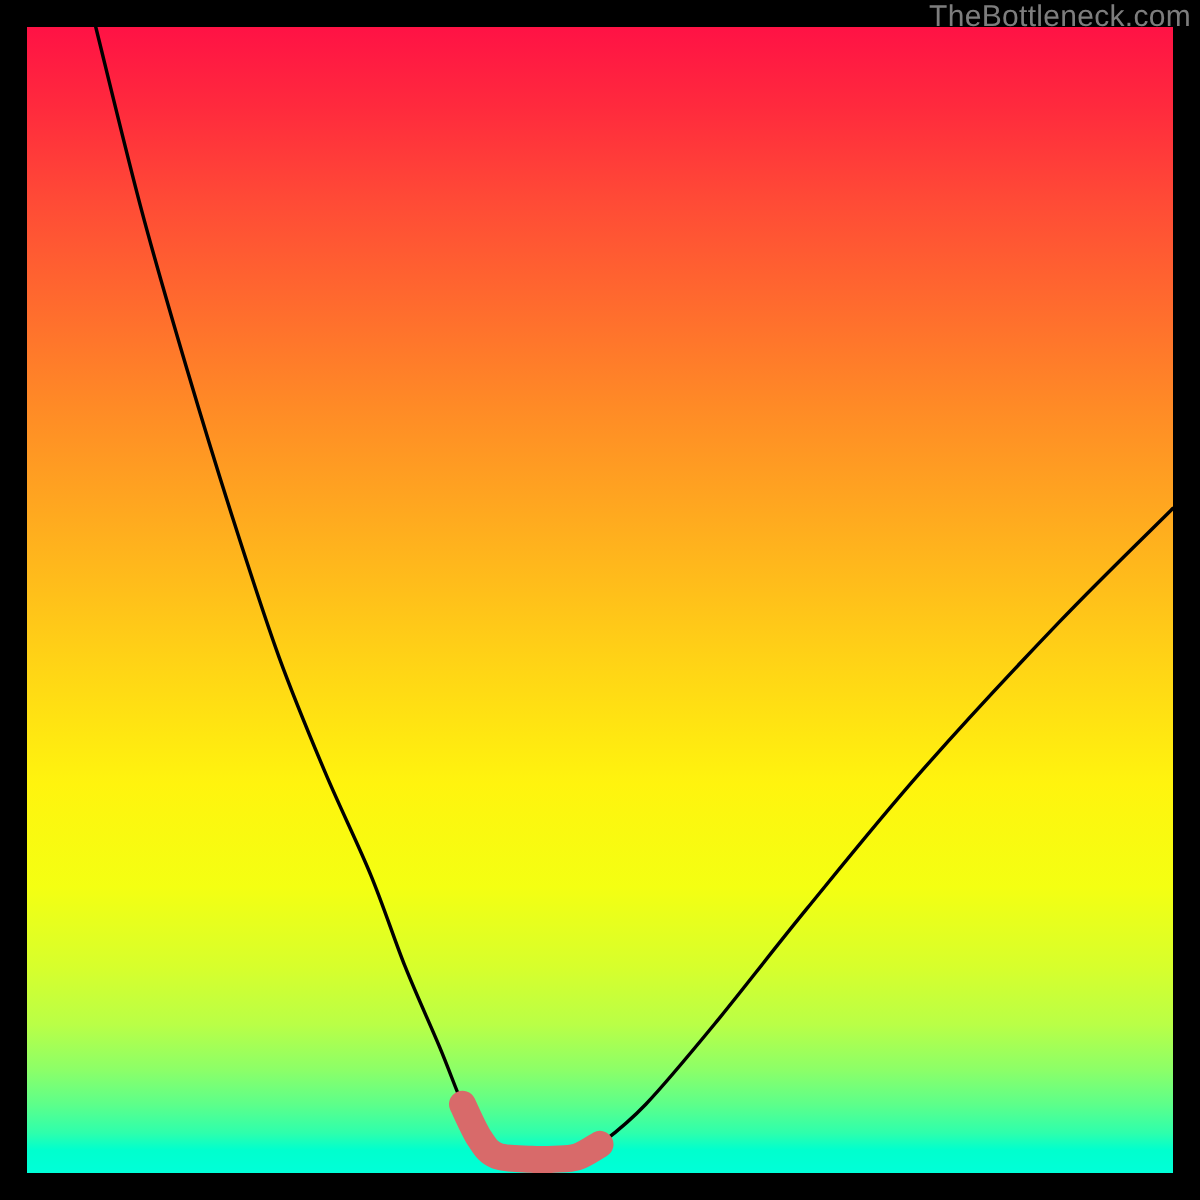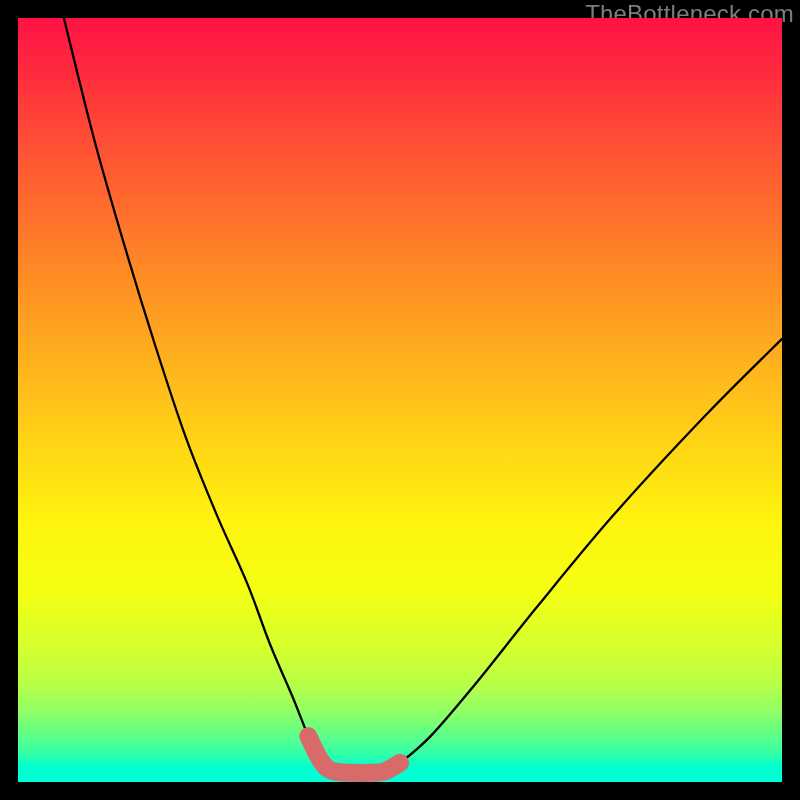--- a/index.html
+++ b/index.html
@@ -46,21 +46,21 @@
       #2effac 96.5%,
       #00ffce 98%,
       #00ffd8 100%
     );
   }
   .watermark {
     position: absolute;
     top: 0;
     right: 6px;
     color: #7d7d7d;
-    font-size: 24px;
+    font-size: 20px;
     font-weight: 500;
     letter-spacing: 0.2px;
     user-select: none;
     text-align: right;
   }
   svg.curves {
     position: absolute;
     inset: 0;
   }
 </style>

